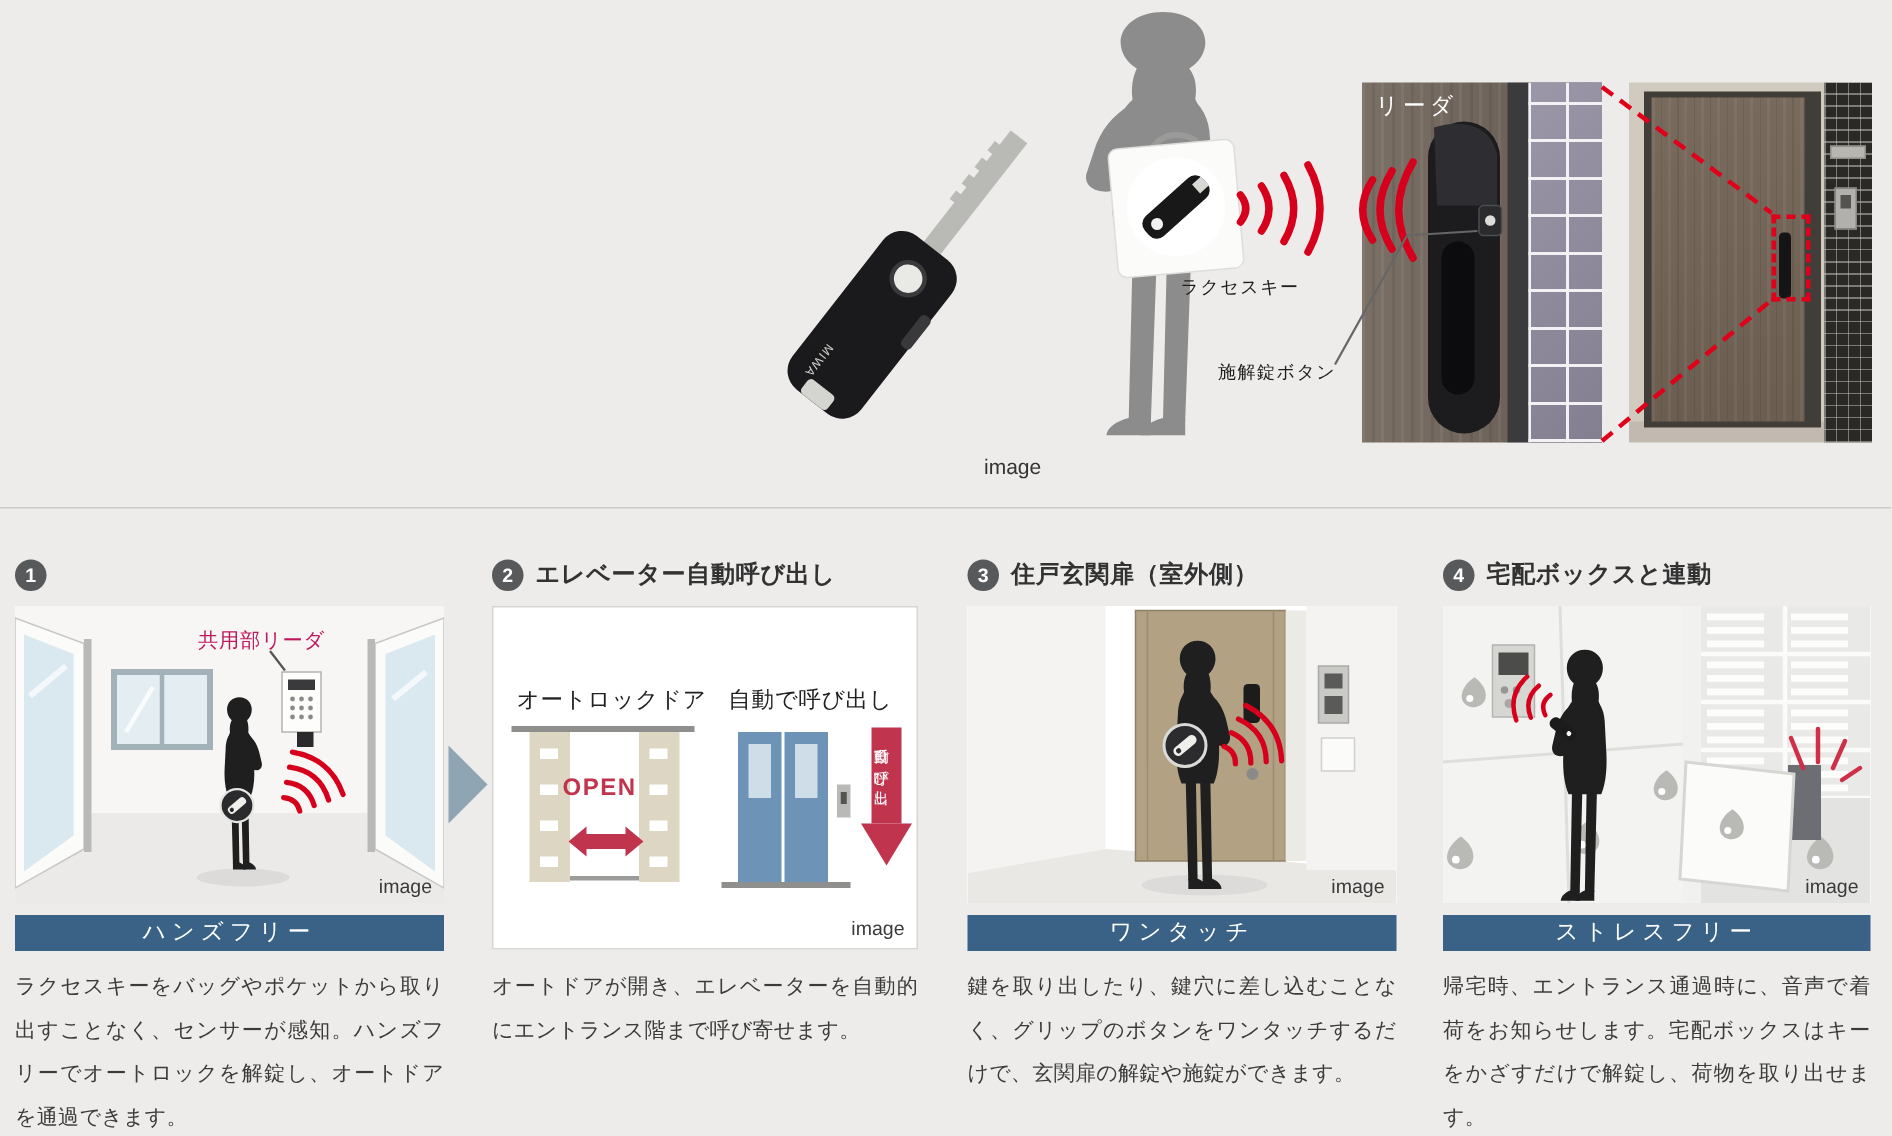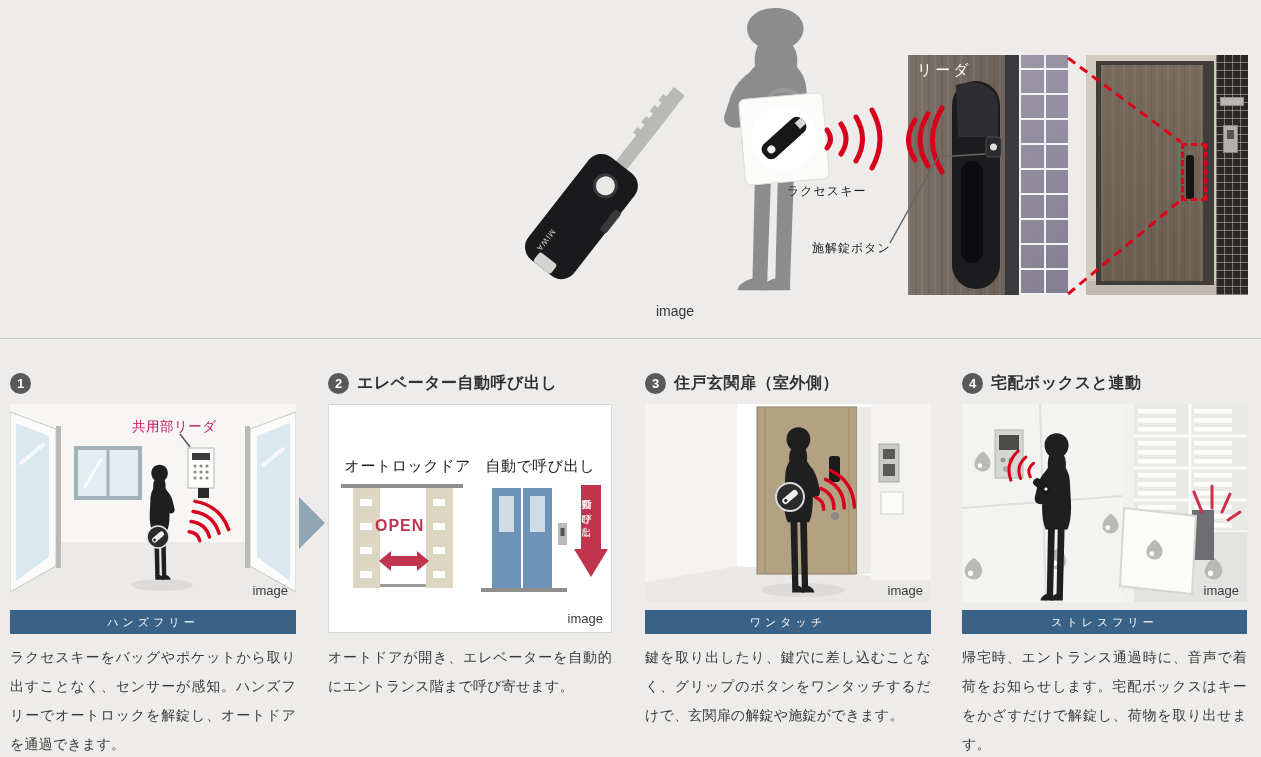--- a/index.html
+++ b/index.html
@@ -54,21 +54,21 @@
   .col3 { left:645px; width:286px; }
   .col4 { left:962px; width:285px; }
   .col-head { position:absolute; left:0; top:13px; display:flex; align-items:center; gap:8px; }
   .num-badge { width:21px; height:21px; border-radius:50%; background:#58595b; color:#fff;
     font-size:13px; font-weight:bold; display:flex; align-items:center; justify-content:center; flex:0 0 21px; }
   .col-title { font-size:16px; font-weight:700; color:#323232; letter-spacing:.5px; white-space:nowrap; }
   .illus { position:absolute; left:0; top:44px; width:100%; height:198px; background:#fff; overflow:hidden; }
   .panel2 { position:absolute; left:0; top:44px; width:100%; height:229px; background:#fff; border:1px solid #d6d6d3; overflow:hidden; }
   .img-cap { position:absolute; right:8px; bottom:4px; font-size:13px; color:#3a3a3a; }
   .banner { position:absolute; left:0; top:250px; width:100%; height:24px; background:#3a6287; color:#fff;
-    font-size:11px; letter-spacing:4px; text-align:center; line-height:24px; }
+    font-size:15px; letter-spacing:4px; text-align:center; line-height:24px; }
   .desc { position:absolute; left:0; top:283px; width:100%; font-size:14px; line-height:29px;
     color:#3b3b3b; letter-spacing:.2px; text-align:justify; }
   .scene-label { position:absolute; font-size:13.5px; color:#be185d; letter-spacing:.5px; }
   .lift-label { position:absolute; top:52px; font-size:15px; color:#222; text-align:right; letter-spacing:.5px; }
   .open-label { position:absolute; left:46px; top:112px; width:56px; 
     color:#c0344e; font-weight:bold; font-size:16px; letter-spacing:1px; }
   .autocall-label { position:absolute; left:250px; top:86px; height:84px; writing-mode:vertical-rl;
     color:#fff; font-size:10px; letter-spacing:1px; }
   .col-arrow { position:absolute; left:299px; top:497px; width:0; height:0;
     border-left:26px solid #8fa5b3; border-top:26px solid transparent; border-bottom:26px solid transparent; }

